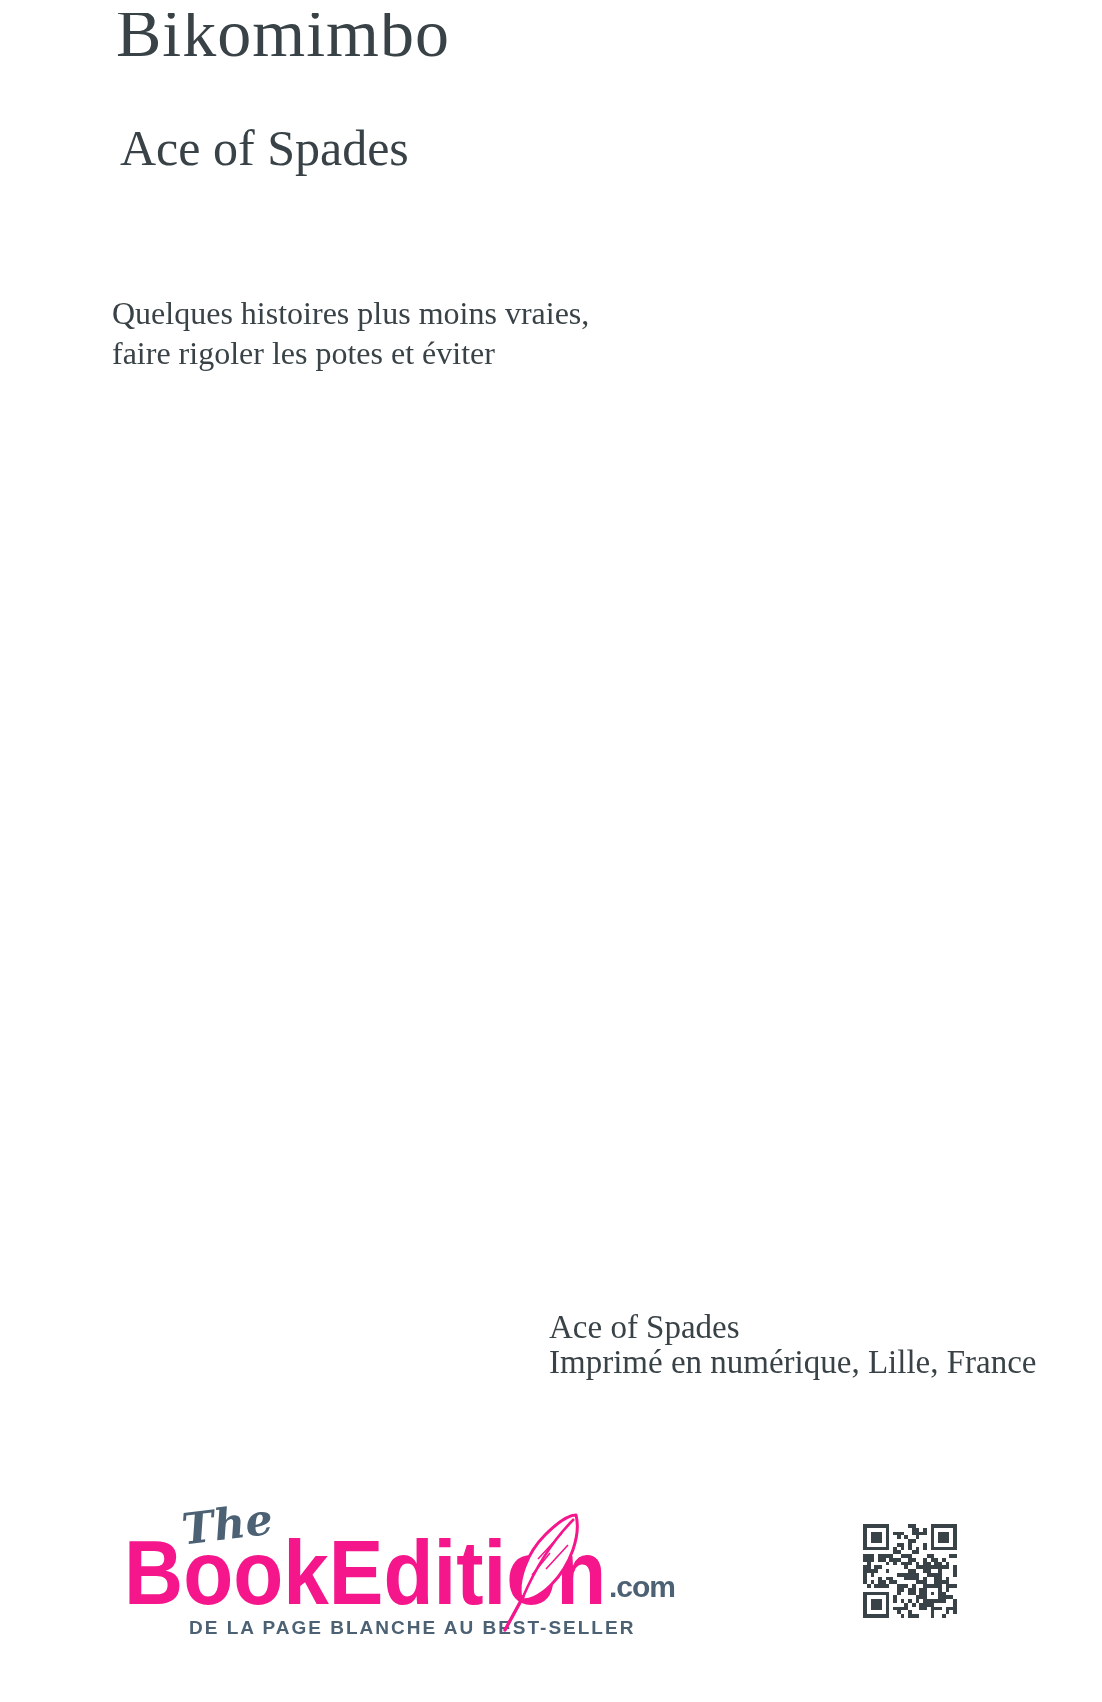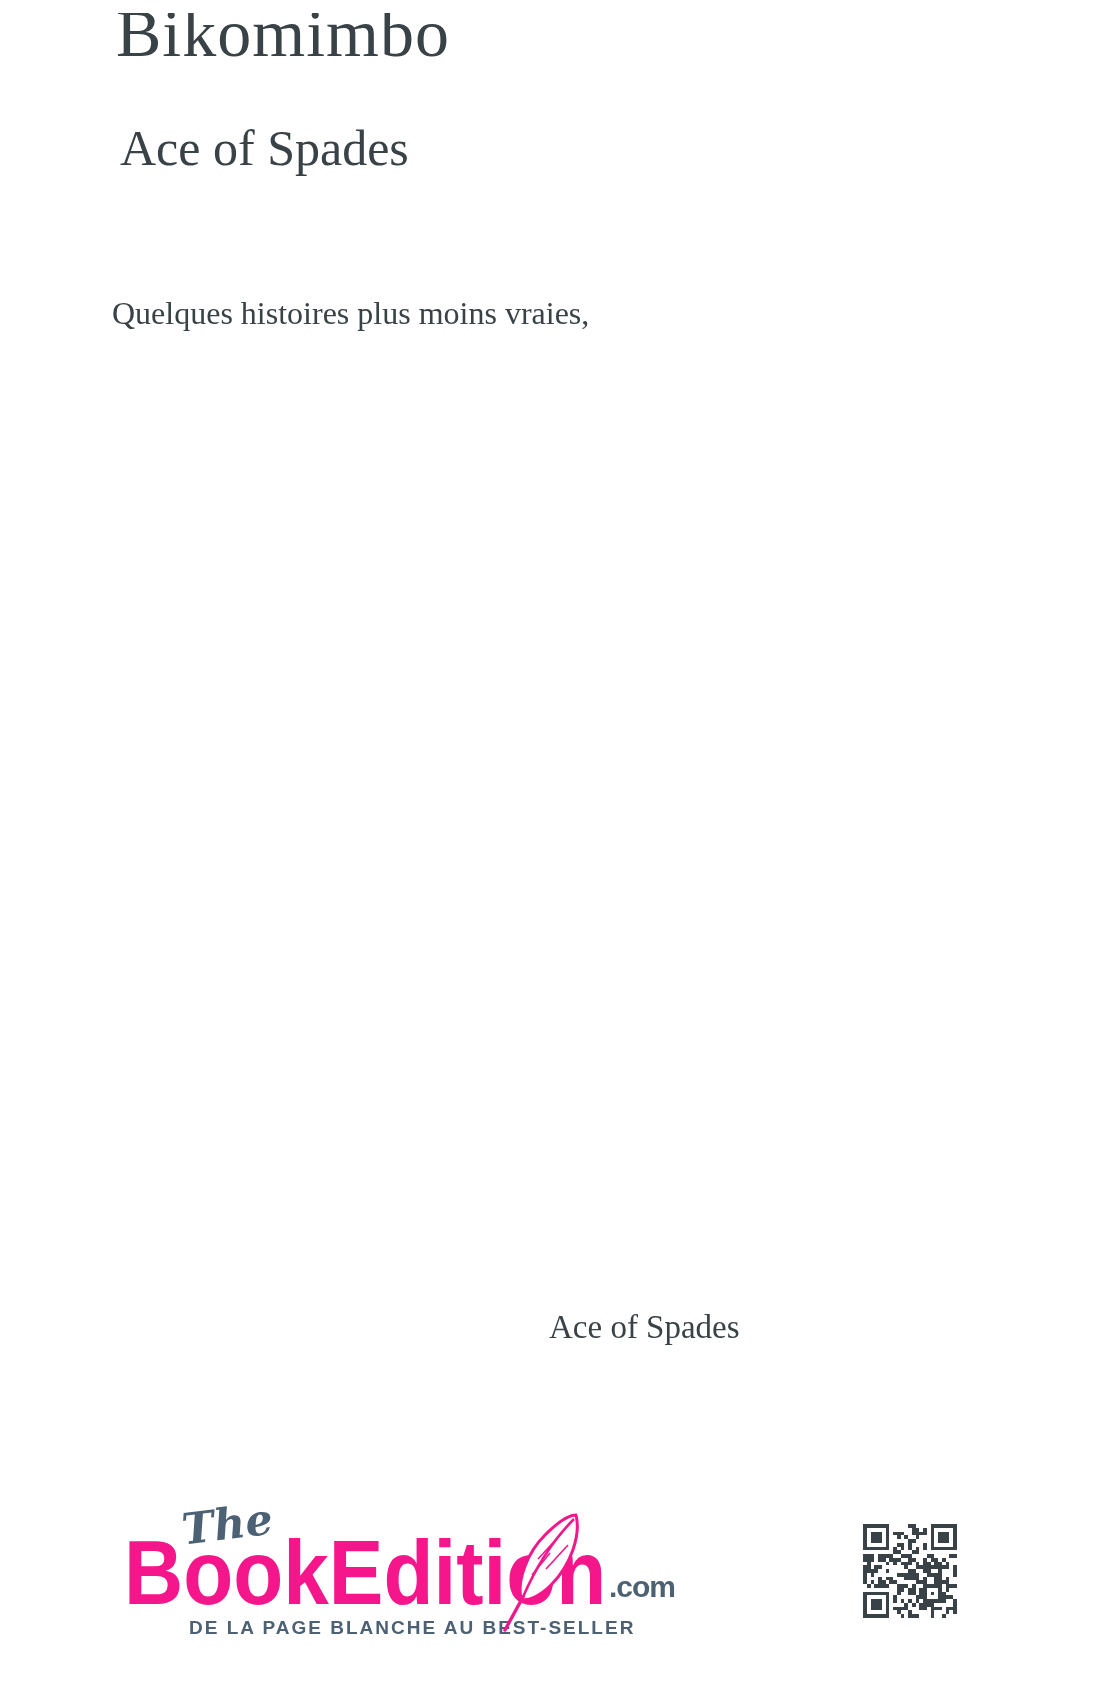--- a/index.html
+++ b/index.html
@@ -123,24 +123,26 @@
 <body>
 
 <div class="page">
 
   <h1 class="book-title">Bikomimbo</h1>
 
   <h2 class="book-author">Ace of Spades</h2>
 
   <div class="book-description">
     <div class="desc-line">Quelques histoires plus moins vraies,</div>
+    <div class="desc-line">faire rigoler les potes et éviter</div>
   </div>
 
   <div class="colophon">
     <div>Ace of Spades</div>
+    <div>Imprimé en numérique, Lille, France</div>
   </div>
 
   <div class="publisher-logo">
     <span class="logo-the">The</span>
     <span class="logo-brand">BookEdition</span>
     <span class="feather">
       <svg viewBox="0 0 92 124" xmlns="http://www.w3.org/2000/svg">
         <path d="M80 6 C 85 26, 75 56, 55 76 C 44 87, 31 93, 25 90 C 21 71, 31 44, 49 26 C 60 15, 72 6, 80 6 Z" fill="#ffffff" stroke="var(--brand-pink, #f5168c)" stroke-width="3" stroke-linejoin="round"></path>
         <path d="M78 10 C 58 30, 40 58, 27 88" fill="none" stroke="var(--brand-pink, #f5168c)" stroke-width="2.6"></path>
         <path d="M66 24 L 42 50 M72 36 L 50 60 M54 44 L 36 66" fill="none" stroke="var(--brand-pink, #f5168c)" stroke-width="1.6"></path>

